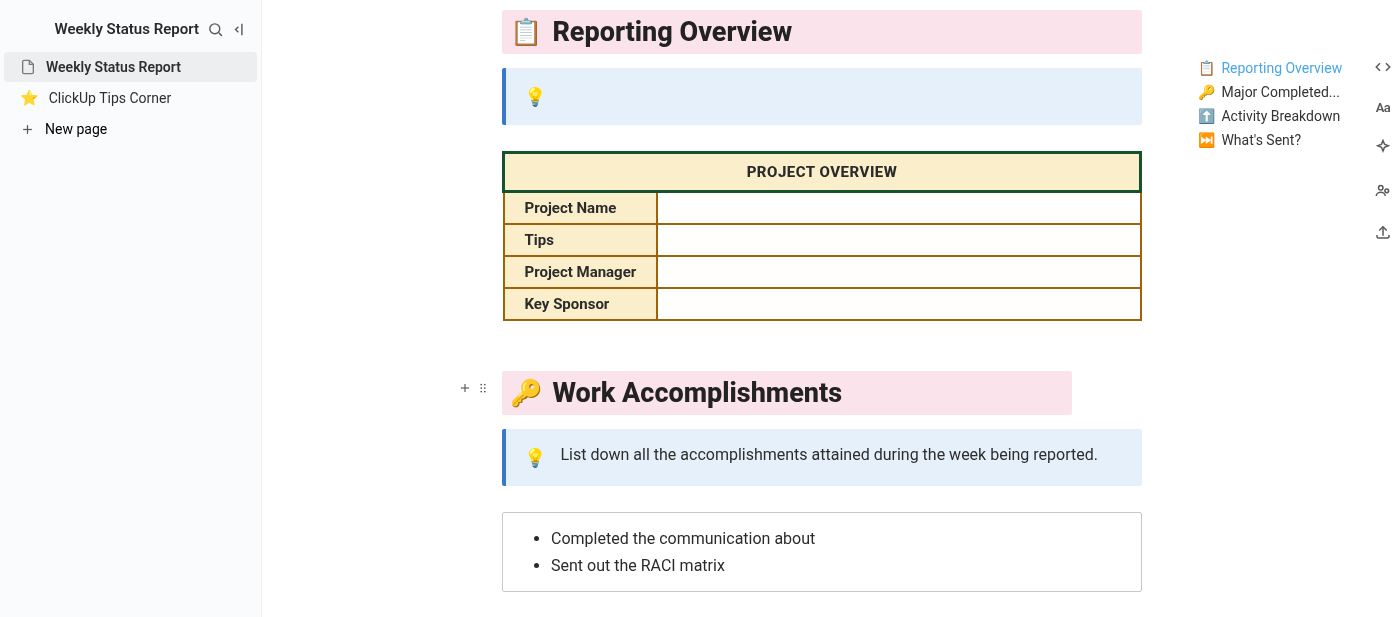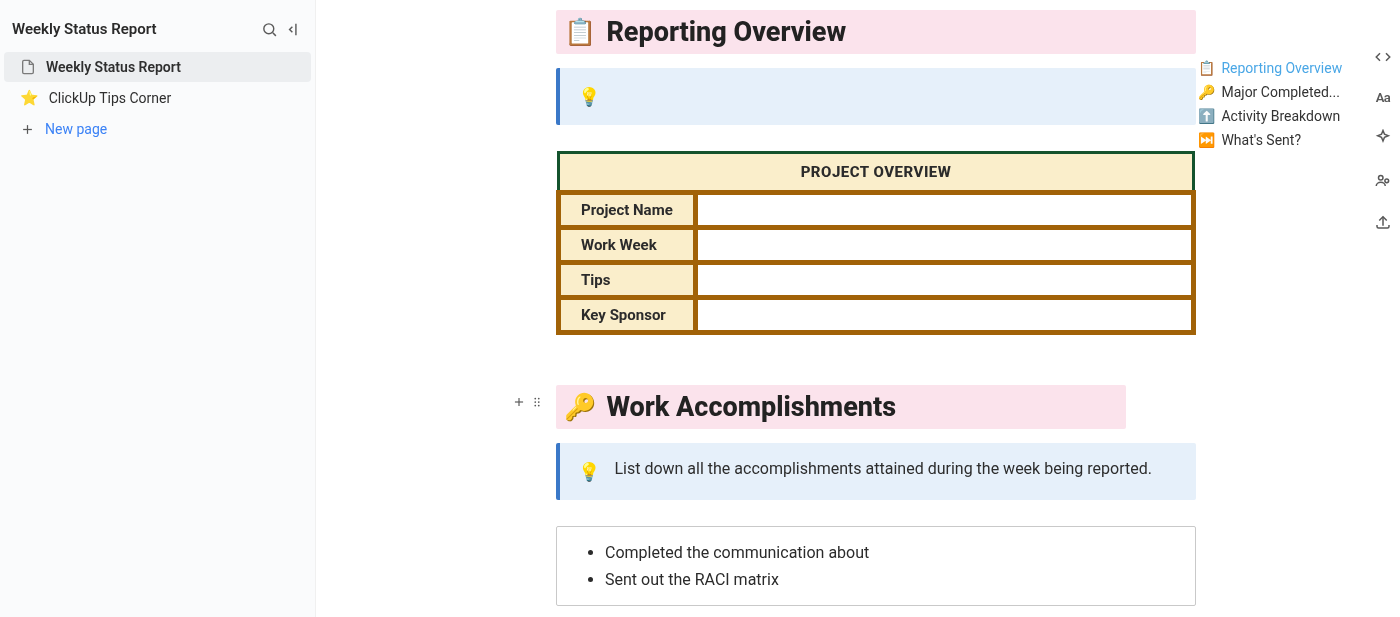--- a/index.html
+++ b/index.html
@@ -8,25 +8,26 @@
       background: #ffffff;
       color: #2b2b2b;
       display: flex;
       width: 1400px;
       height: 617px;
       overflow: hidden;
       font-size: 14px;
     }
     
     .sidebar {
-      width: 316px;
+      width: 262px;
       background: #fafbfc;
       border-right: 1px solid #f0f0f0;
       padding-top: 14px;
       flex-shrink: 0;
+      text-align: right;
     }
     .sidebar-header {
       display: flex;
       align-items: center;
       padding: 6px 12px 14px 12px;
       gap: 8px;
     }
     .sidebar-title {
       flex: 1;
       font-size: 15px;
@@ -40,21 +41,21 @@
       align-items: center;
       gap: 10px;
       padding: 7px 12px 7px 20px;
       font-size: 14px;
       color: #2f2f2f;
       cursor: pointer;
     }
     .sidebar-item.active { background: #eceef0; font-weight: 600; border-radius: 4px; margin: 0 4px; padding-left: 16px; }
     .sidebar-item .emoji { font-size: 15px; }
     .sidebar-item .doc-ic svg { width:16px; height:16px; color:#7a7a7a; }
-    .new-page { color: #3b82f6; }
+    .new-page { color: #000000; }
     .new-page svg { width:15px; height:15px; }
     
     .main {
       flex: 1;
       overflow-y: auto;
       padding: 10px 40px 40px 40px;
       position: relative;
     }
     .doc-body { max-width: 640px; margin: 0 auto 0 200px; }
     .heading-block { position: relative; }
@@ -102,21 +103,21 @@
     table.overview th.table-title {
       background: #faeecb;
       border: 3px solid #14532d;
       padding: 9px 8px;
       text-align: center;
       font-weight: 800;
       letter-spacing: 0.5px;
       font-size: 15px;
     }
     table.overview td {
-      border: 5px solid #a16207;
+      border: 2px solid #a16207;
       padding: 6px 20px;
     }
     table.overview td.label {
       background: #faeecb;
       font-weight: 700;
       width: 135px;
       white-space: nowrap;
     }
     .bullets-box {
       border: 1px solid #c9c9c9;
@@ -144,21 +145,21 @@
       white-space: nowrap;
       overflow: hidden;
       text-overflow: ellipsis;
     }
     .toc-item.active { color: #4aa7e6; }
     .toc-item .emoji { font-size: 14px; }
     
     .right-rail {
       position: absolute;
       right: 8px;
-      top: 48px;
+      top: 58px;
       display: flex;
       flex-direction: column;
       gap: 24px;
       color: #a7a7a7;
     }
     .right-rail .icon svg { width:18px; height:18px; }
     .rail-text { font-size: 13px; font-weight:600; letter-spacing:-0.5px; }
   </style>
 </head>
 <body>
@@ -223,25 +224,25 @@
     <table class="overview">
       <tbody>
           <tr>
             <th class="table-title" colspan="2">PROJECT OVERVIEW</th>
           </tr>
       <tr>
             <td class="label">Project Name</td>
             <td></td>
           </tr>
       <tr>
-            <td class="label">Work Week</td>
+            <td class="label">Tips</td>
             <td></td>
           </tr>
       <tr>
-            <td class="label">Tips</td>
+            <td class="label">Project Manager</td>
             <td></td>
           </tr>
       <tr>
             <td class="label">Key Sponsor</td>
             <td></td>
           </tr>
     </tbody>
       </table>
 
     <div class="heading-block">

